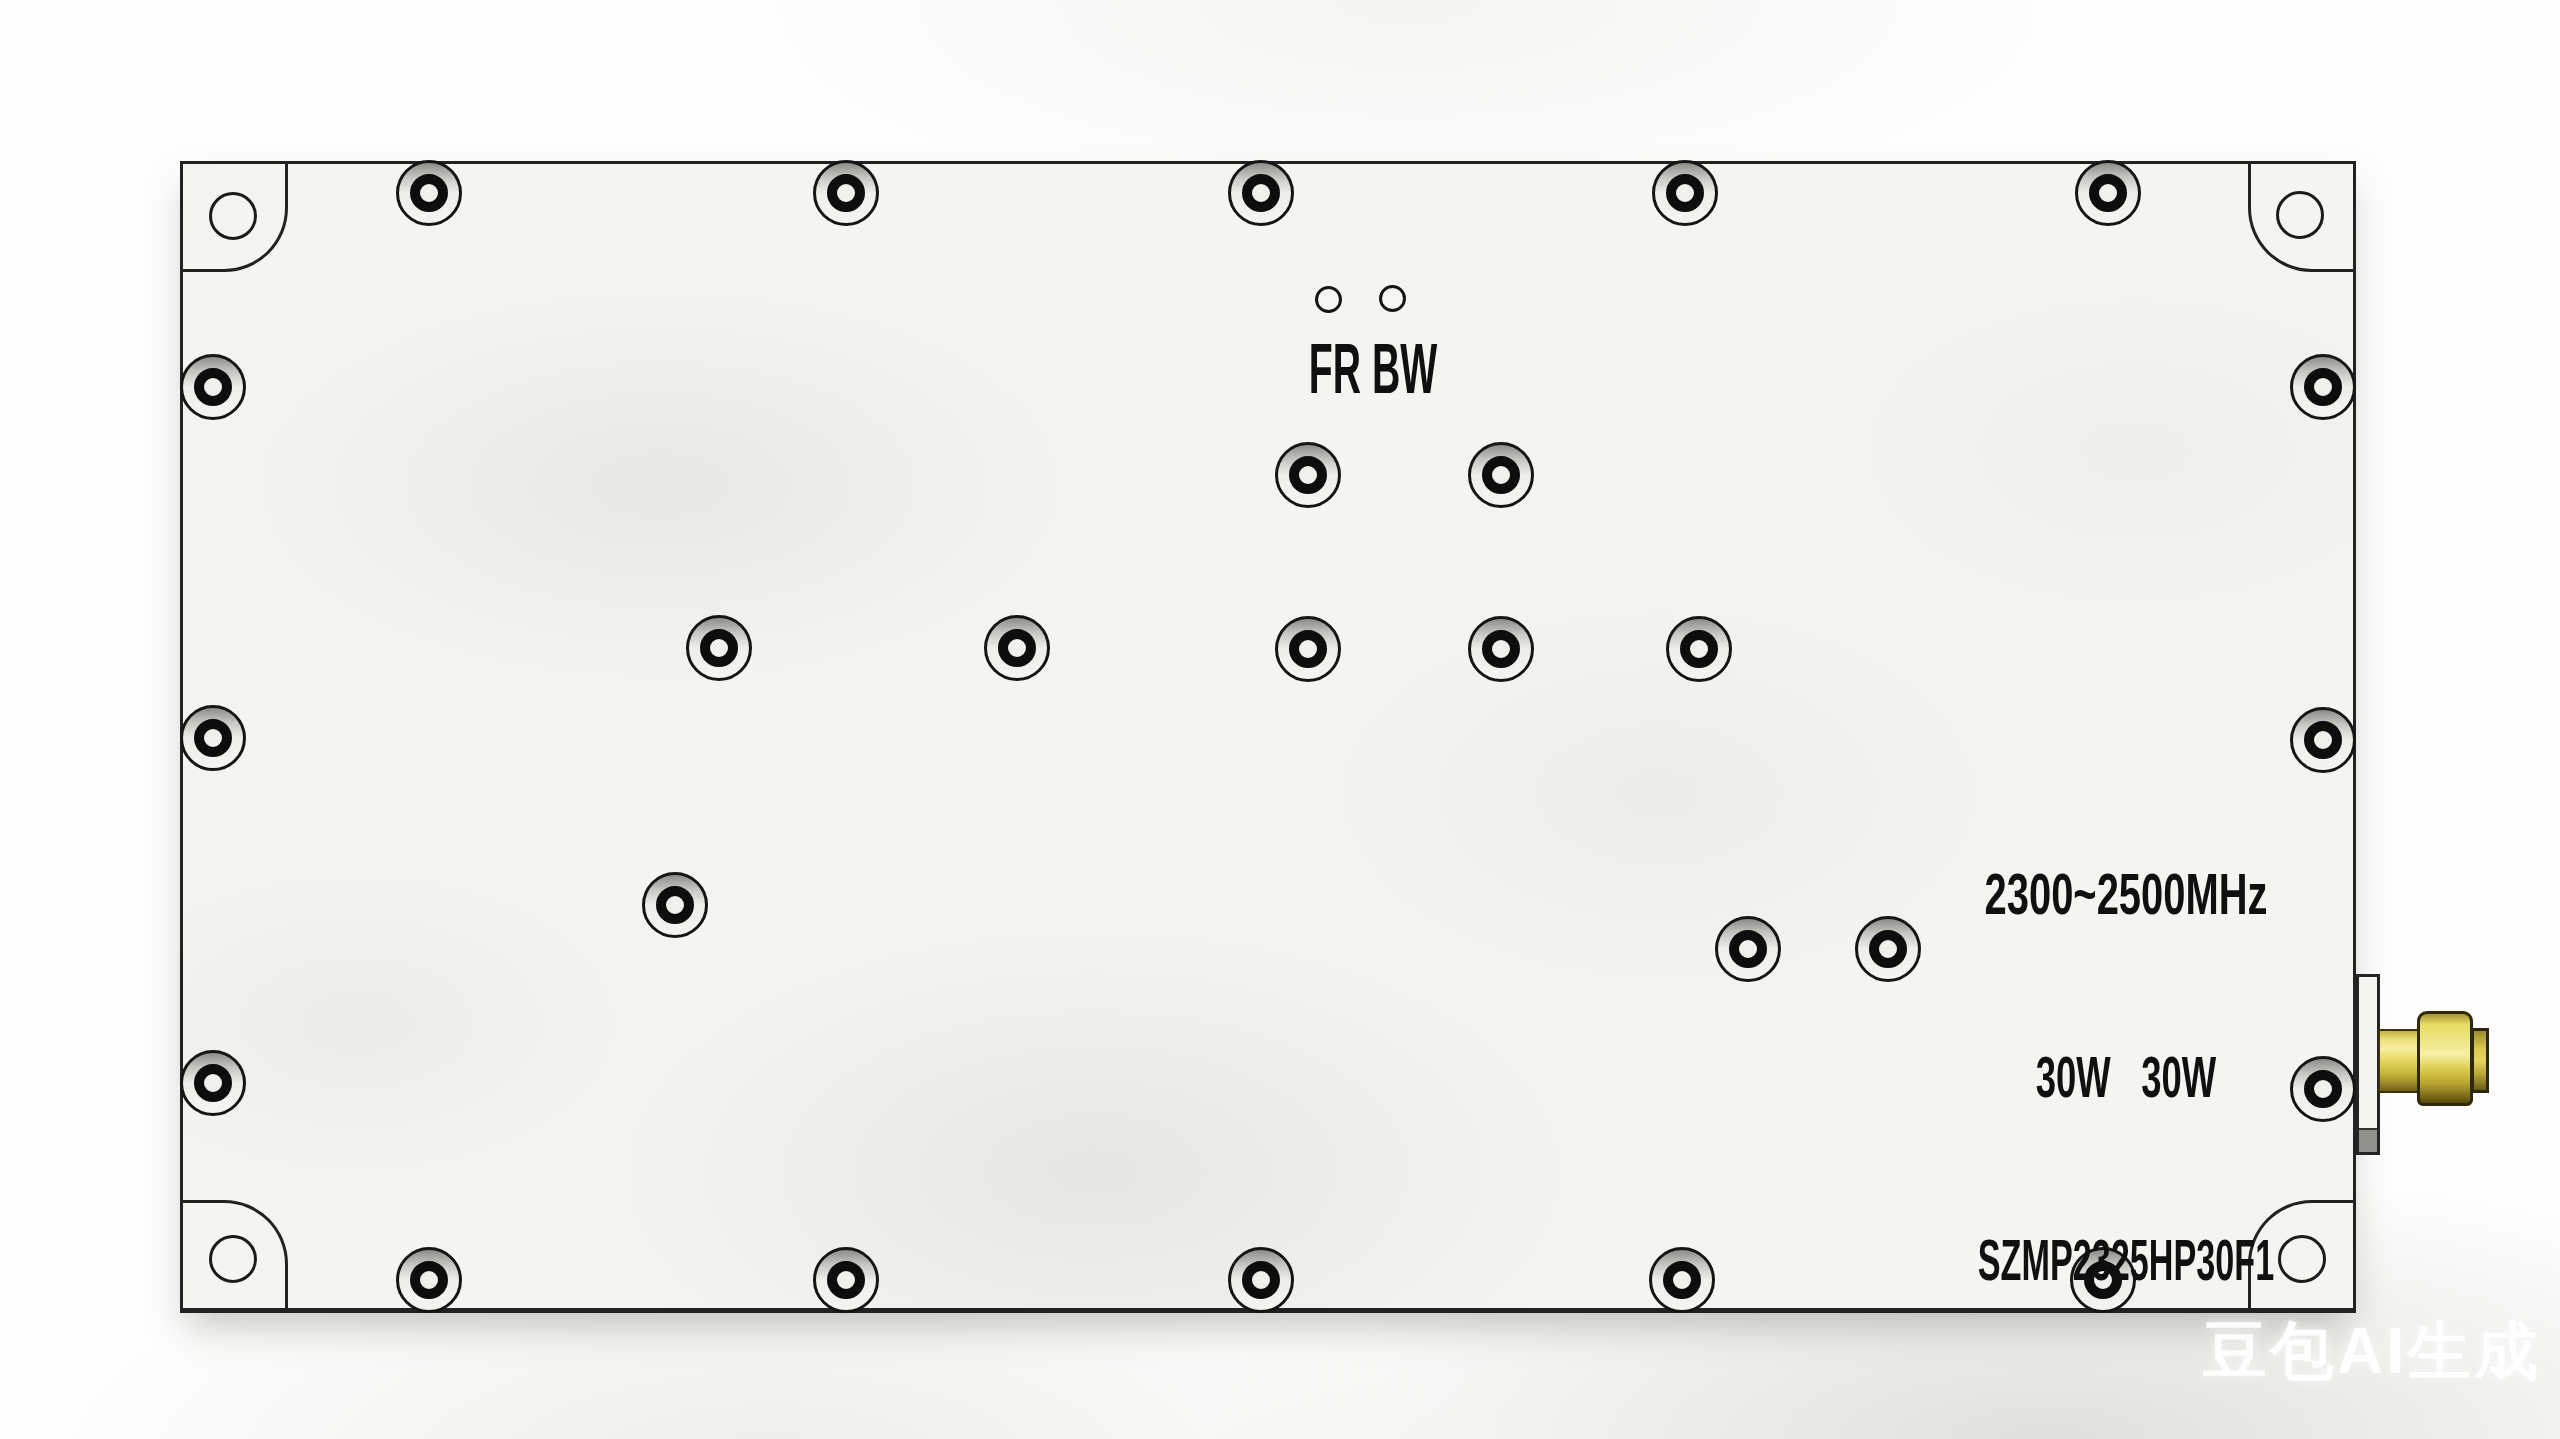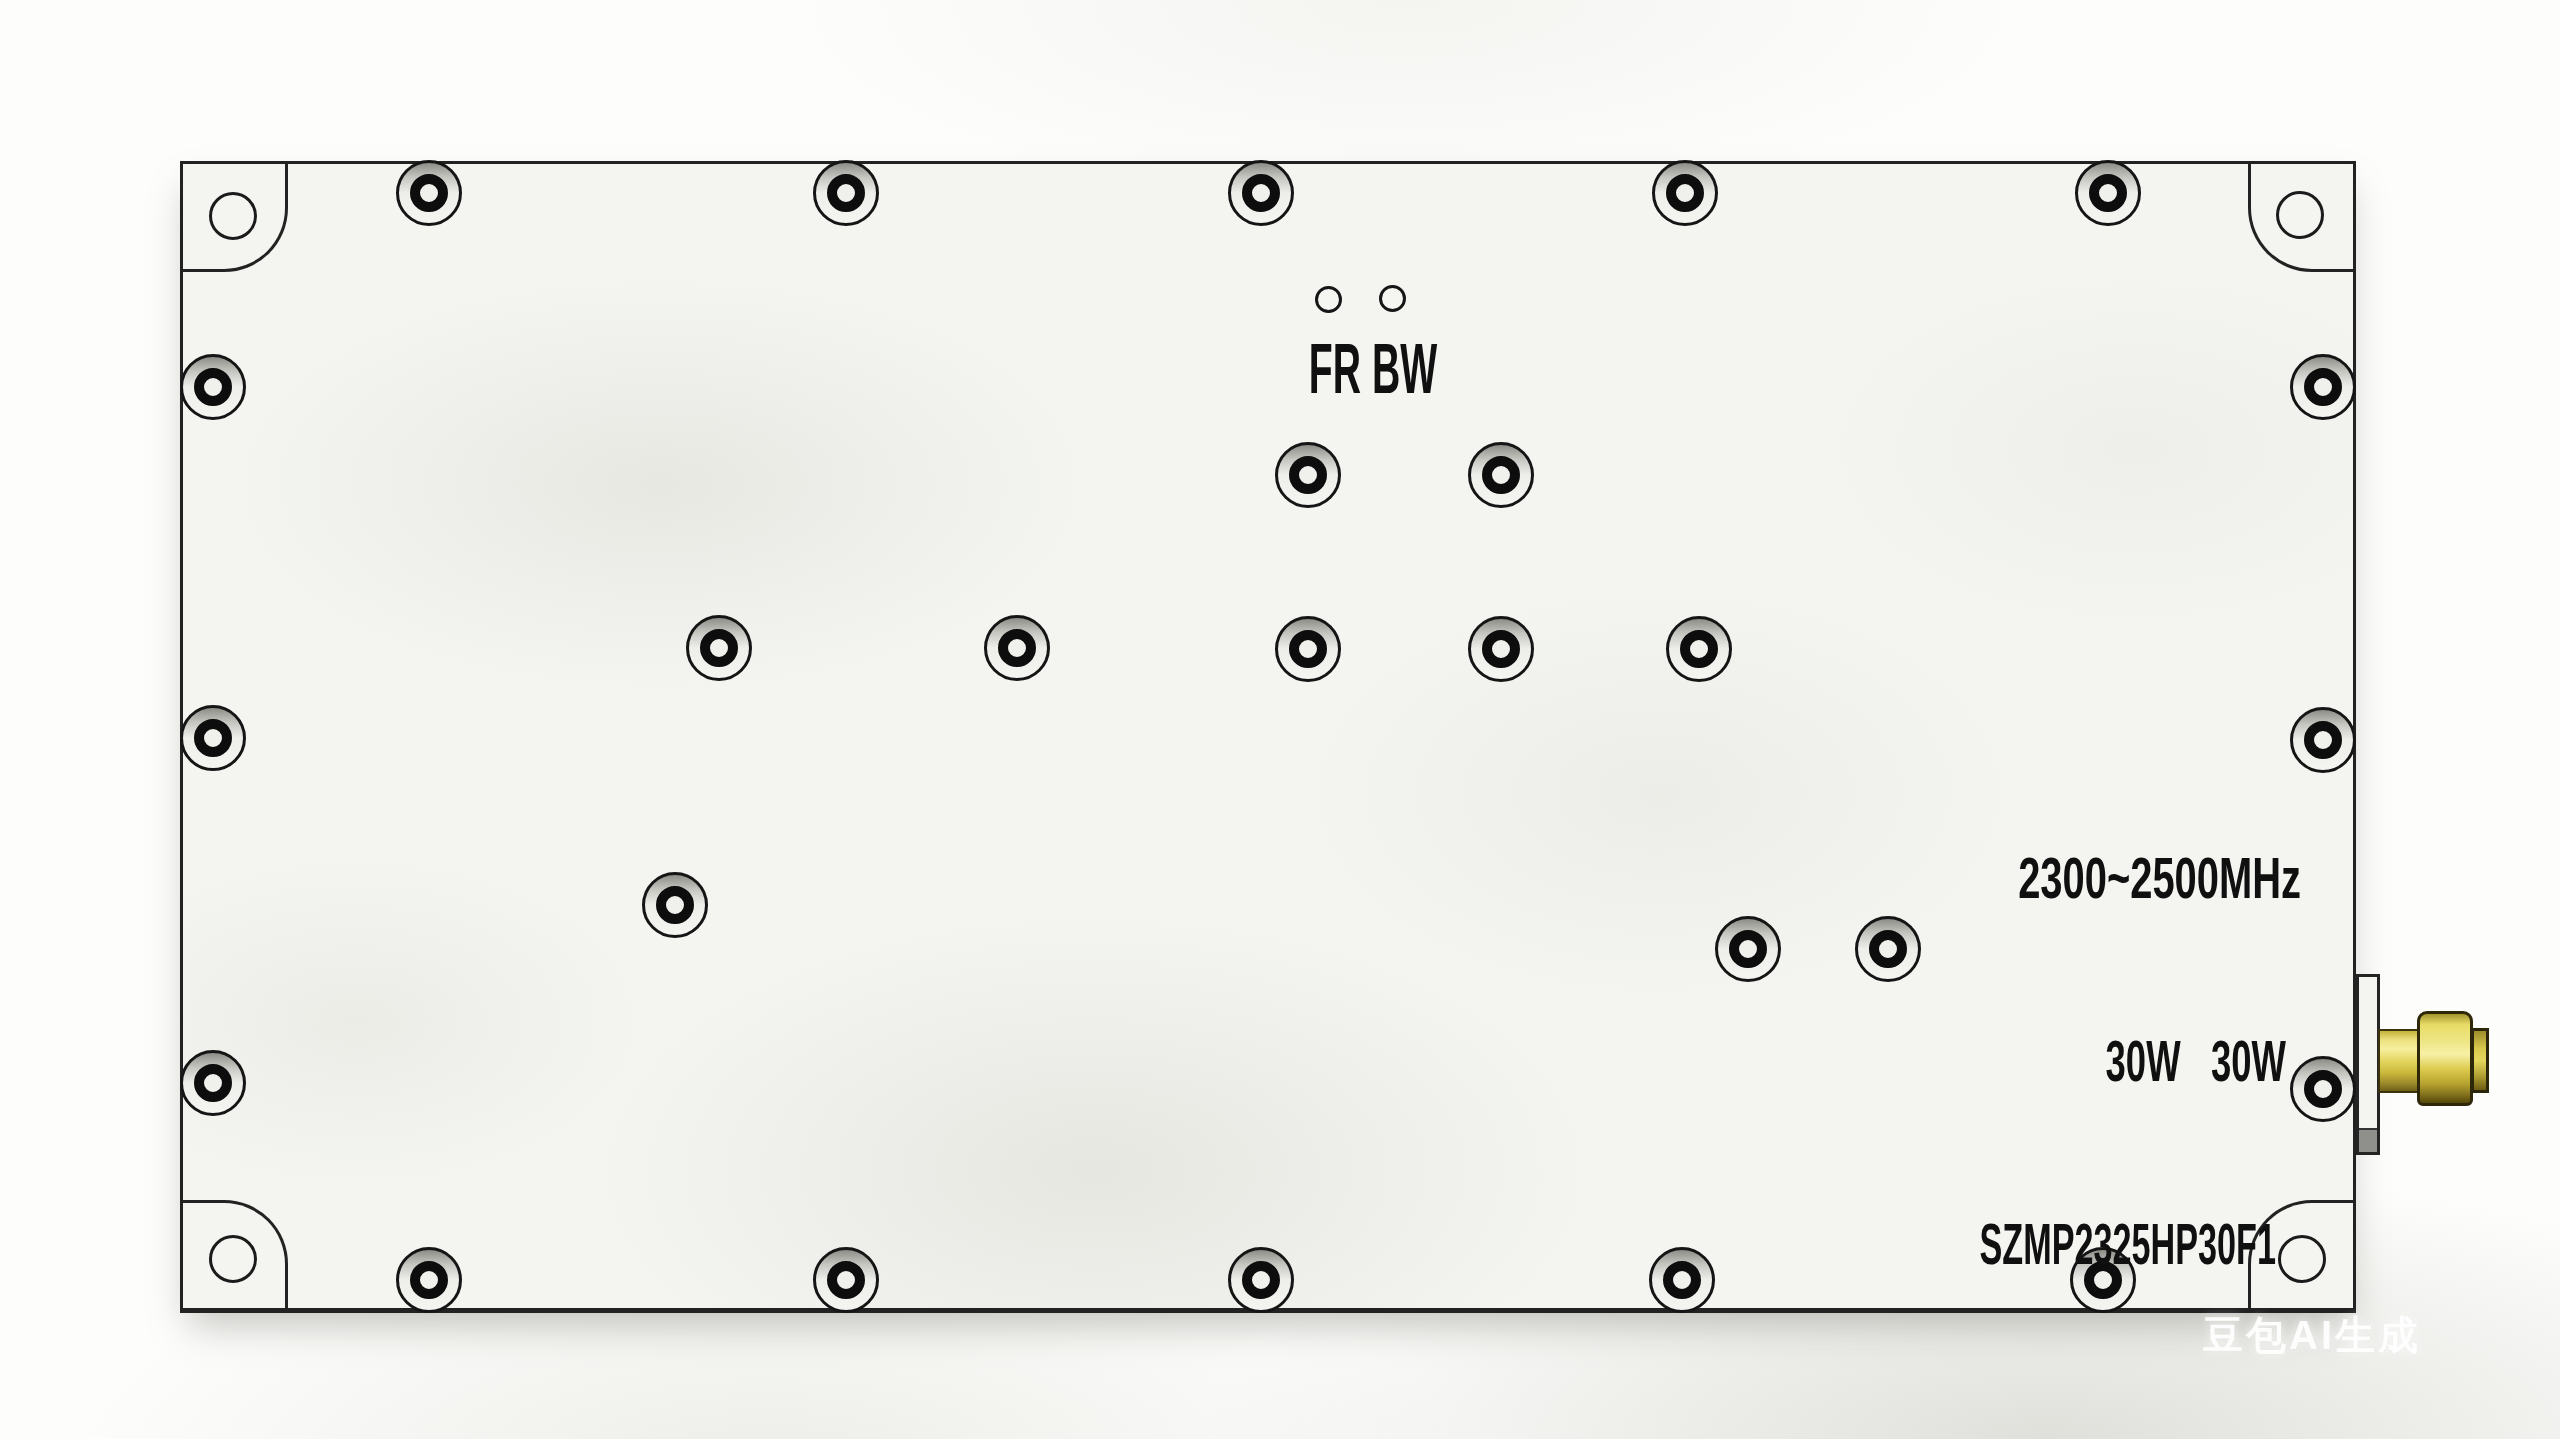--- a/index.html
+++ b/index.html
@@ -65,22 +65,22 @@
 
   
   .indicator-label {
     position:absolute; left:1253px; top:334px; width:240px;
     text-align:center; font-size:70px; font-weight:bold; line-height:1;
     color:var(--marking-ink, #101010);
     transform:scaleX(0.56); transform-origin:center top;
     white-space:pre;
   }
   .spec-block {
-    position:absolute; left:1876px; top:726px; width:500px;
-    text-align:right; font-weight:bold; color:var(--marking-ink, #101010);
+    position:absolute; left:1876px; top:742px; width:500px;
+    text-align:center; font-weight:bold; color:var(--marking-ink, #101010);
     line-height:61px; white-space:pre;
   }
   .spec-line { font-size:57px; transform-origin:center top; }
   .spec-line-1 { transform:scaleX(0.70); }
   .spec-line-2 { transform:scaleX(0.64); }
   .spec-line-3 { transform:scaleX(0.60); }
 
   
   .connector-flange {
     position:absolute; left:2356px; top:974px; width:24px; height:181px;
@@ -102,21 +102,21 @@
   }
   .connector-tip {
     position:absolute; left:2471px; top:1028px; width:18px; height:65px;
     box-sizing:border-box; border:3px solid #2c260a;
     background:linear-gradient(180deg,#9d8d2a 0%,#d9c94e 30%,#e5d75e 50%,#b3a133 75%,#6b5c12 100%);
   }
 
   
   .watermark {
     position:absolute; left:2203px; top:1308px;
-    font-size:40px; font-weight:bold; letter-spacing:3px;
+    font-size:64px; font-weight:bold; letter-spacing:3px;
     color:rgba(255,255,255,0.92);
     text-shadow:0 0 10px rgba(255,255,255,0.65), 0 0 2px rgba(210,210,205,0.4);
     white-space:nowrap;
   }
 </style>
 </head>
 <body style="--plate: #f4f4f1; --background: #fdfdfc; --outline: #222222; --marking-ink: #101010; --connector-gold-light: #f7f1a6; --connector-gold-dark: #6e5f16;">
 
 <div class="plate">
   <div class="tab tab-tl"></div>

